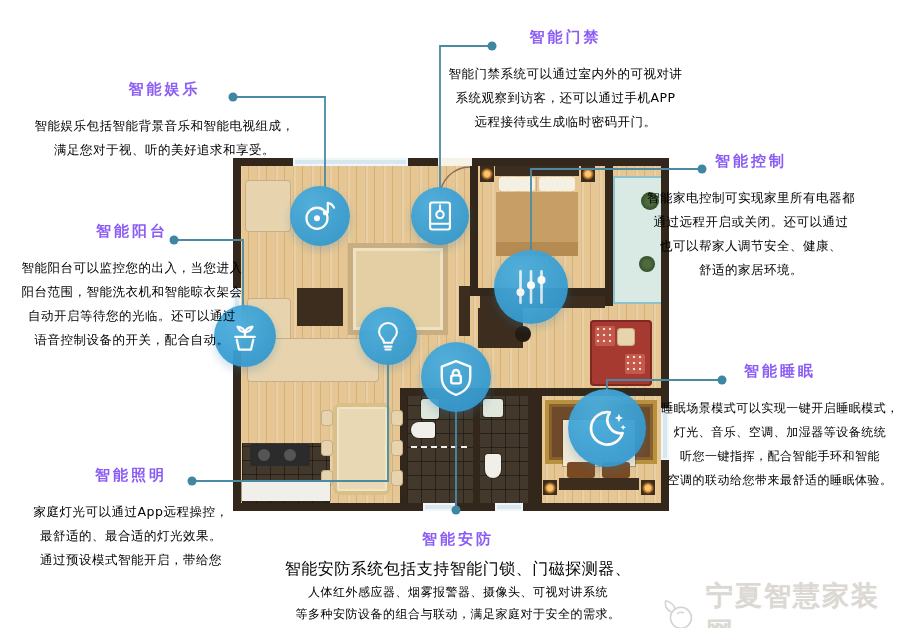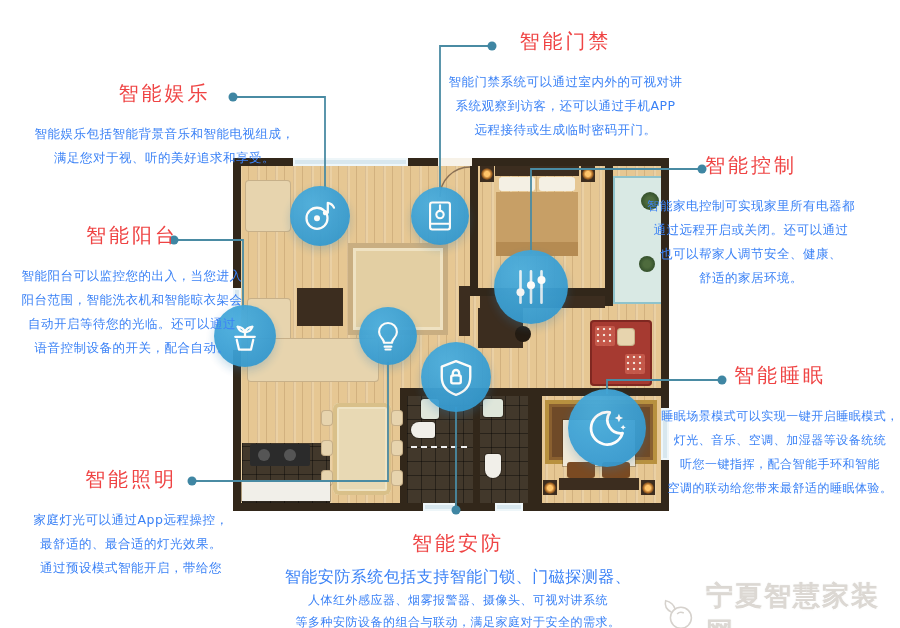--- a/index.html
+++ b/index.html
@@ -1,21 +1,21 @@
 <!DOCTYPE html>
 <html><head>
 <meta charset="utf-8">
 <style>
   html,body{margin:0;padding:0;background:#fff;}
   .stage{position:relative;width:900px;height:628px;background:#ffffff;overflow:hidden;
          font-family:"DejaVu Sans",sans-serif;}
   
   .callout{position:absolute;text-align:center;}
-  .callout h3{margin:0 0 15px 0;font-size:20px;font-weight:normal;letter-spacing:3px;color:#ef4444;}
-  .callout .ln{font-size:12.5px;line-height:24px;color:#3b82f6;letter-spacing:.5px;white-space:nowrap;}
+  .callout h3{margin:0 0 15px 0;font-size:15px;font-weight:bold;letter-spacing:3px;color:#8b5cf6;}
+  .callout .ln{font-size:12.5px;line-height:24px;color:#000000;letter-spacing:.5px;white-space:nowrap;}
   .callout.tight h3{margin-bottom:9px;}
   .callout.tight .ln{line-height:22.5px;}
   
   .lines{position:absolute;left:0;top:0;pointer-events:none;}
   
   .plan{position:absolute;left:233px;top:158px;width:436px;height:353px;}
   .plan *{position:absolute;box-sizing:border-box;}
   .floor{left:6px;top:6px;width:424px;height:341px;background-color:#e6c793;
          background-image:repeating-linear-gradient(90deg,rgba(255,255,255,.16) 0 3px,rgba(255,255,255,0) 3px 18px),
                           repeating-linear-gradient(90deg,rgba(120,78,35,.18) 0 1px,rgba(0,0,0,0) 1px 9px);}

